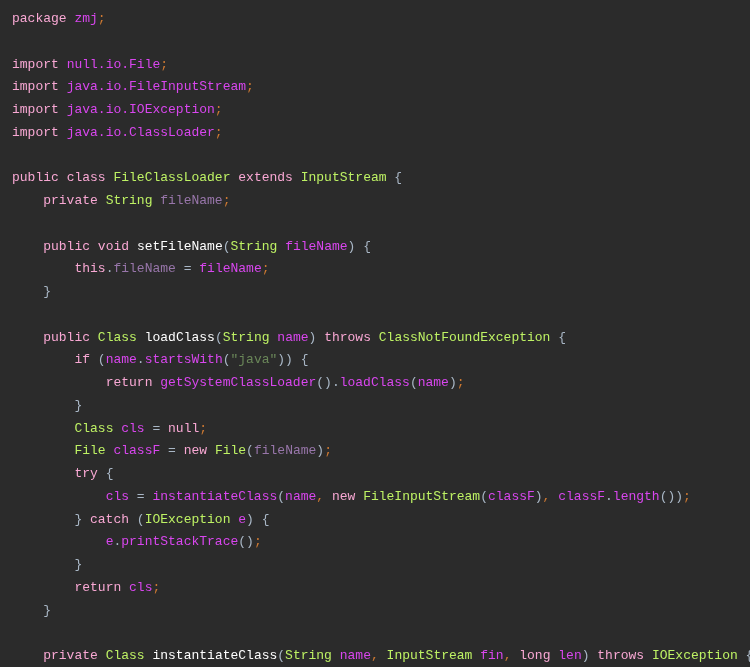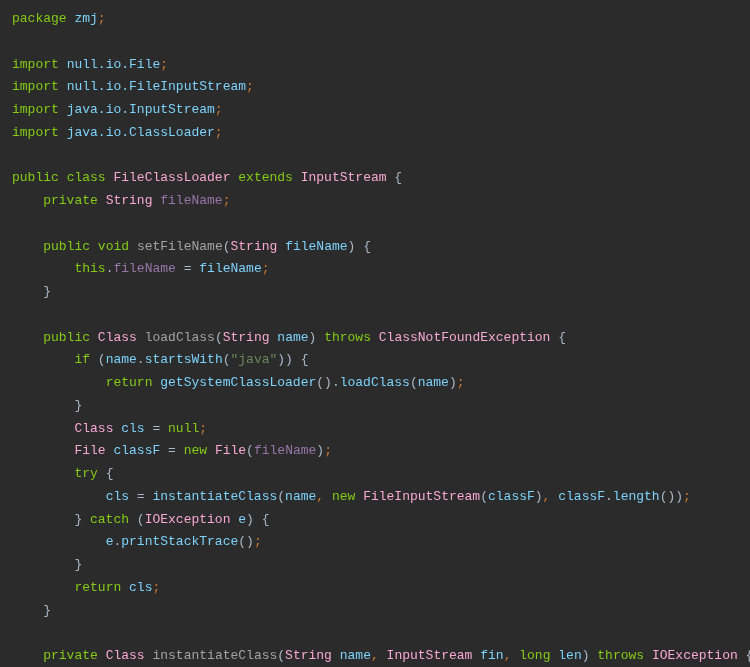--- a/index.html
+++ b/index.html
@@ -15,36 +15,36 @@
       line-height: 1.75;
       padding: 8px 12px;
       width: 750px;
       height: 667px;
       overflow: hidden;
     }
     pre {
       font-family: inherit;
       white-space: pre;
     }
-    .keyword { color: #84cc16; margin-top: 40px; }
+    .keyword { color: #f9a8d4; margin-top: 40px; }
     .string { color: #6a8759; }
-    .class-name { color: #f9a8d4; }
-    .method { color: #a3a3a3; }
+    .class-name { color: #bef264; }
+    .method { color: #ffffff; }
     .field { color: #9876aa; }
-    .plain { color: #7dd3fc; }
+    .plain { color: #d946ef; }
     .comma { color: #cc7832; }
   </style>
 </head>
 <body>
 
 <pre><span class="keyword">package</span> <span class="plain">zmj</span><span class="comma">;</span>
 
 <span class="keyword">import</span> <span class="plain">null.io.File</span><span class="comma">;</span>
-<span class="keyword">import</span> <span class="plain">null.io.FileInputStream</span><span class="comma">;</span>
-<span class="keyword">import</span> <span class="plain">java.io.InputStream</span><span class="comma">;</span>
+<span class="keyword">import</span> <span class="plain">java.io.FileInputStream</span><span class="comma">;</span>
+<span class="keyword">import</span> <span class="plain">java.io.IOException</span><span class="comma">;</span>
 <span class="keyword">import</span> <span class="plain">java.io.ClassLoader</span><span class="comma">;</span>
 
 <span class="keyword">public</span> <span class="keyword">class</span> <span class="class-name">FileClassLoader</span> <span class="keyword">extends</span> <span class="class-name">InputStream</span> {
     <span class="keyword">private</span> <span class="class-name">String</span> <span class="field">fileName</span><span class="comma">;</span>
 
     <span class="keyword">public</span> <span class="keyword">void</span> <span class="method">setFileName</span>(<span class="class-name">String</span> <span class="plain">fileName</span>) {
         <span class="keyword">this</span>.<span class="field">fileName</span> = <span class="plain">fileName</span><span class="comma">;</span>
     }
 
     <span class="keyword">public</span> <span class="class-name">Class</span> <span class="method">loadClass</span>(<span class="class-name">String</span> <span class="plain">name</span>) <span class="keyword">throws</span> <span class="class-name">ClassNotFoundException</span> {

